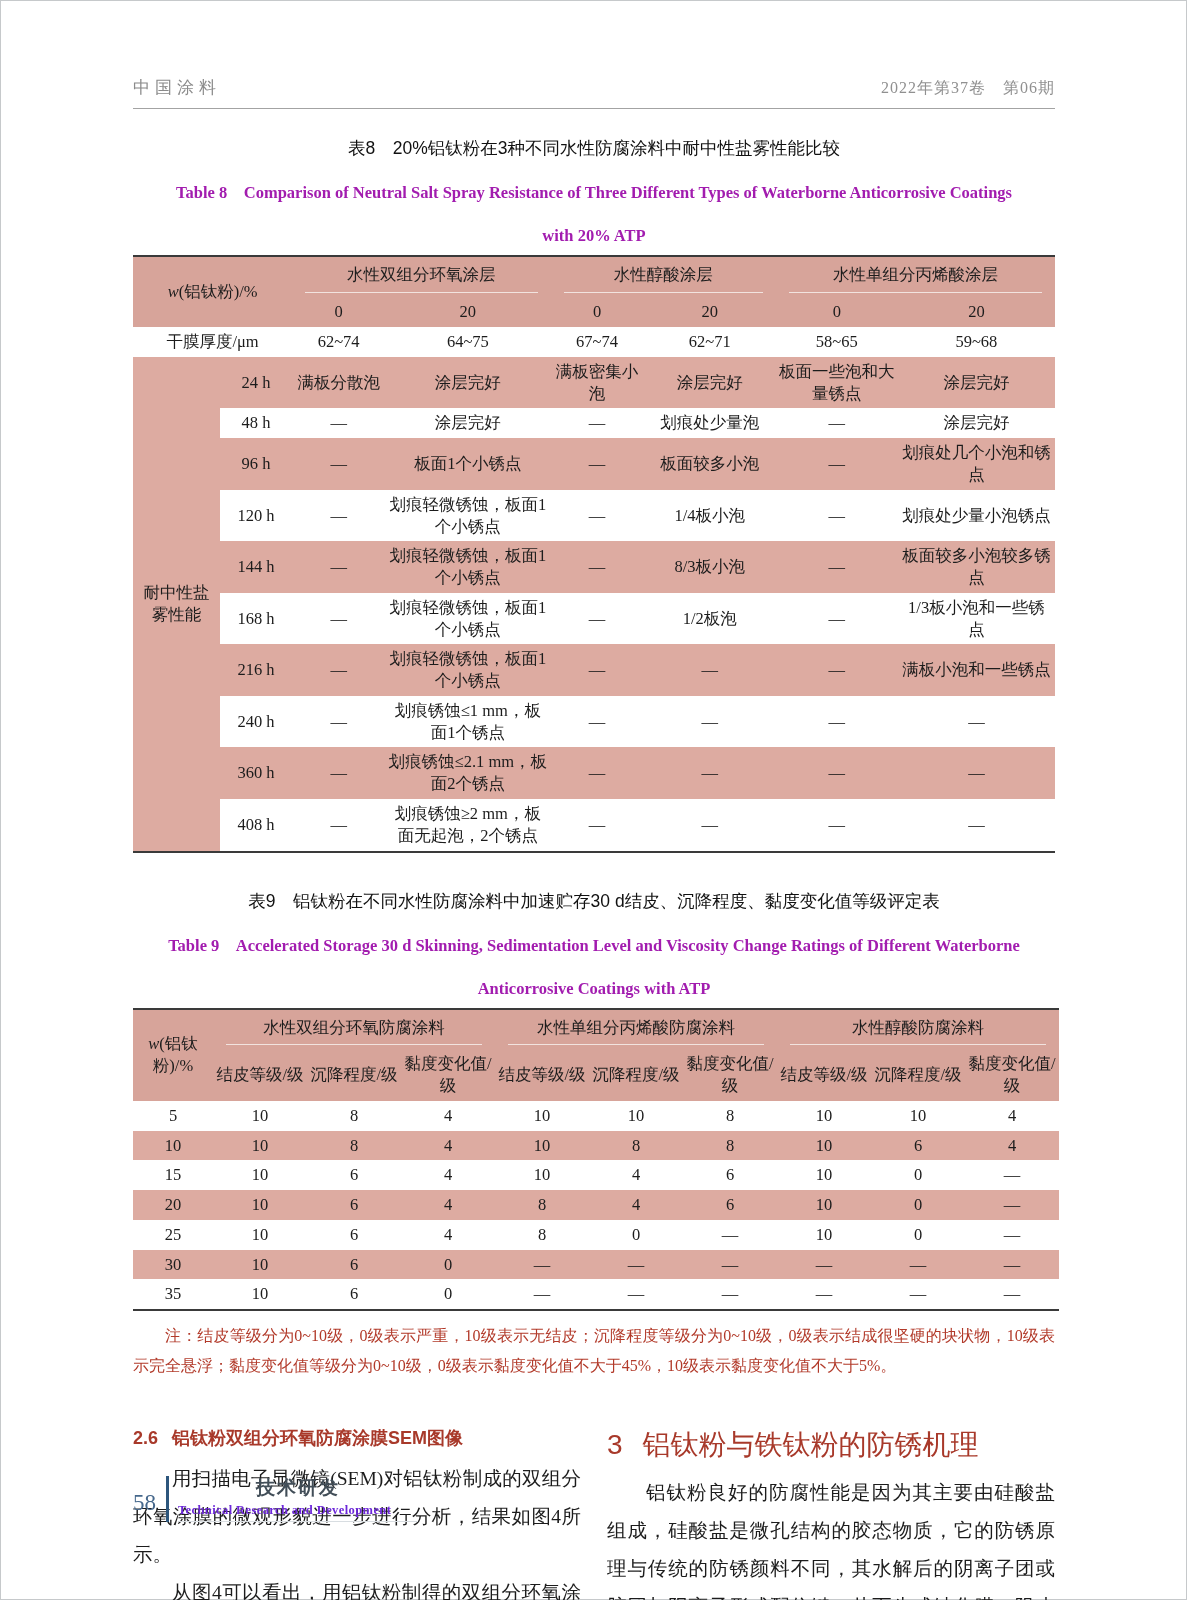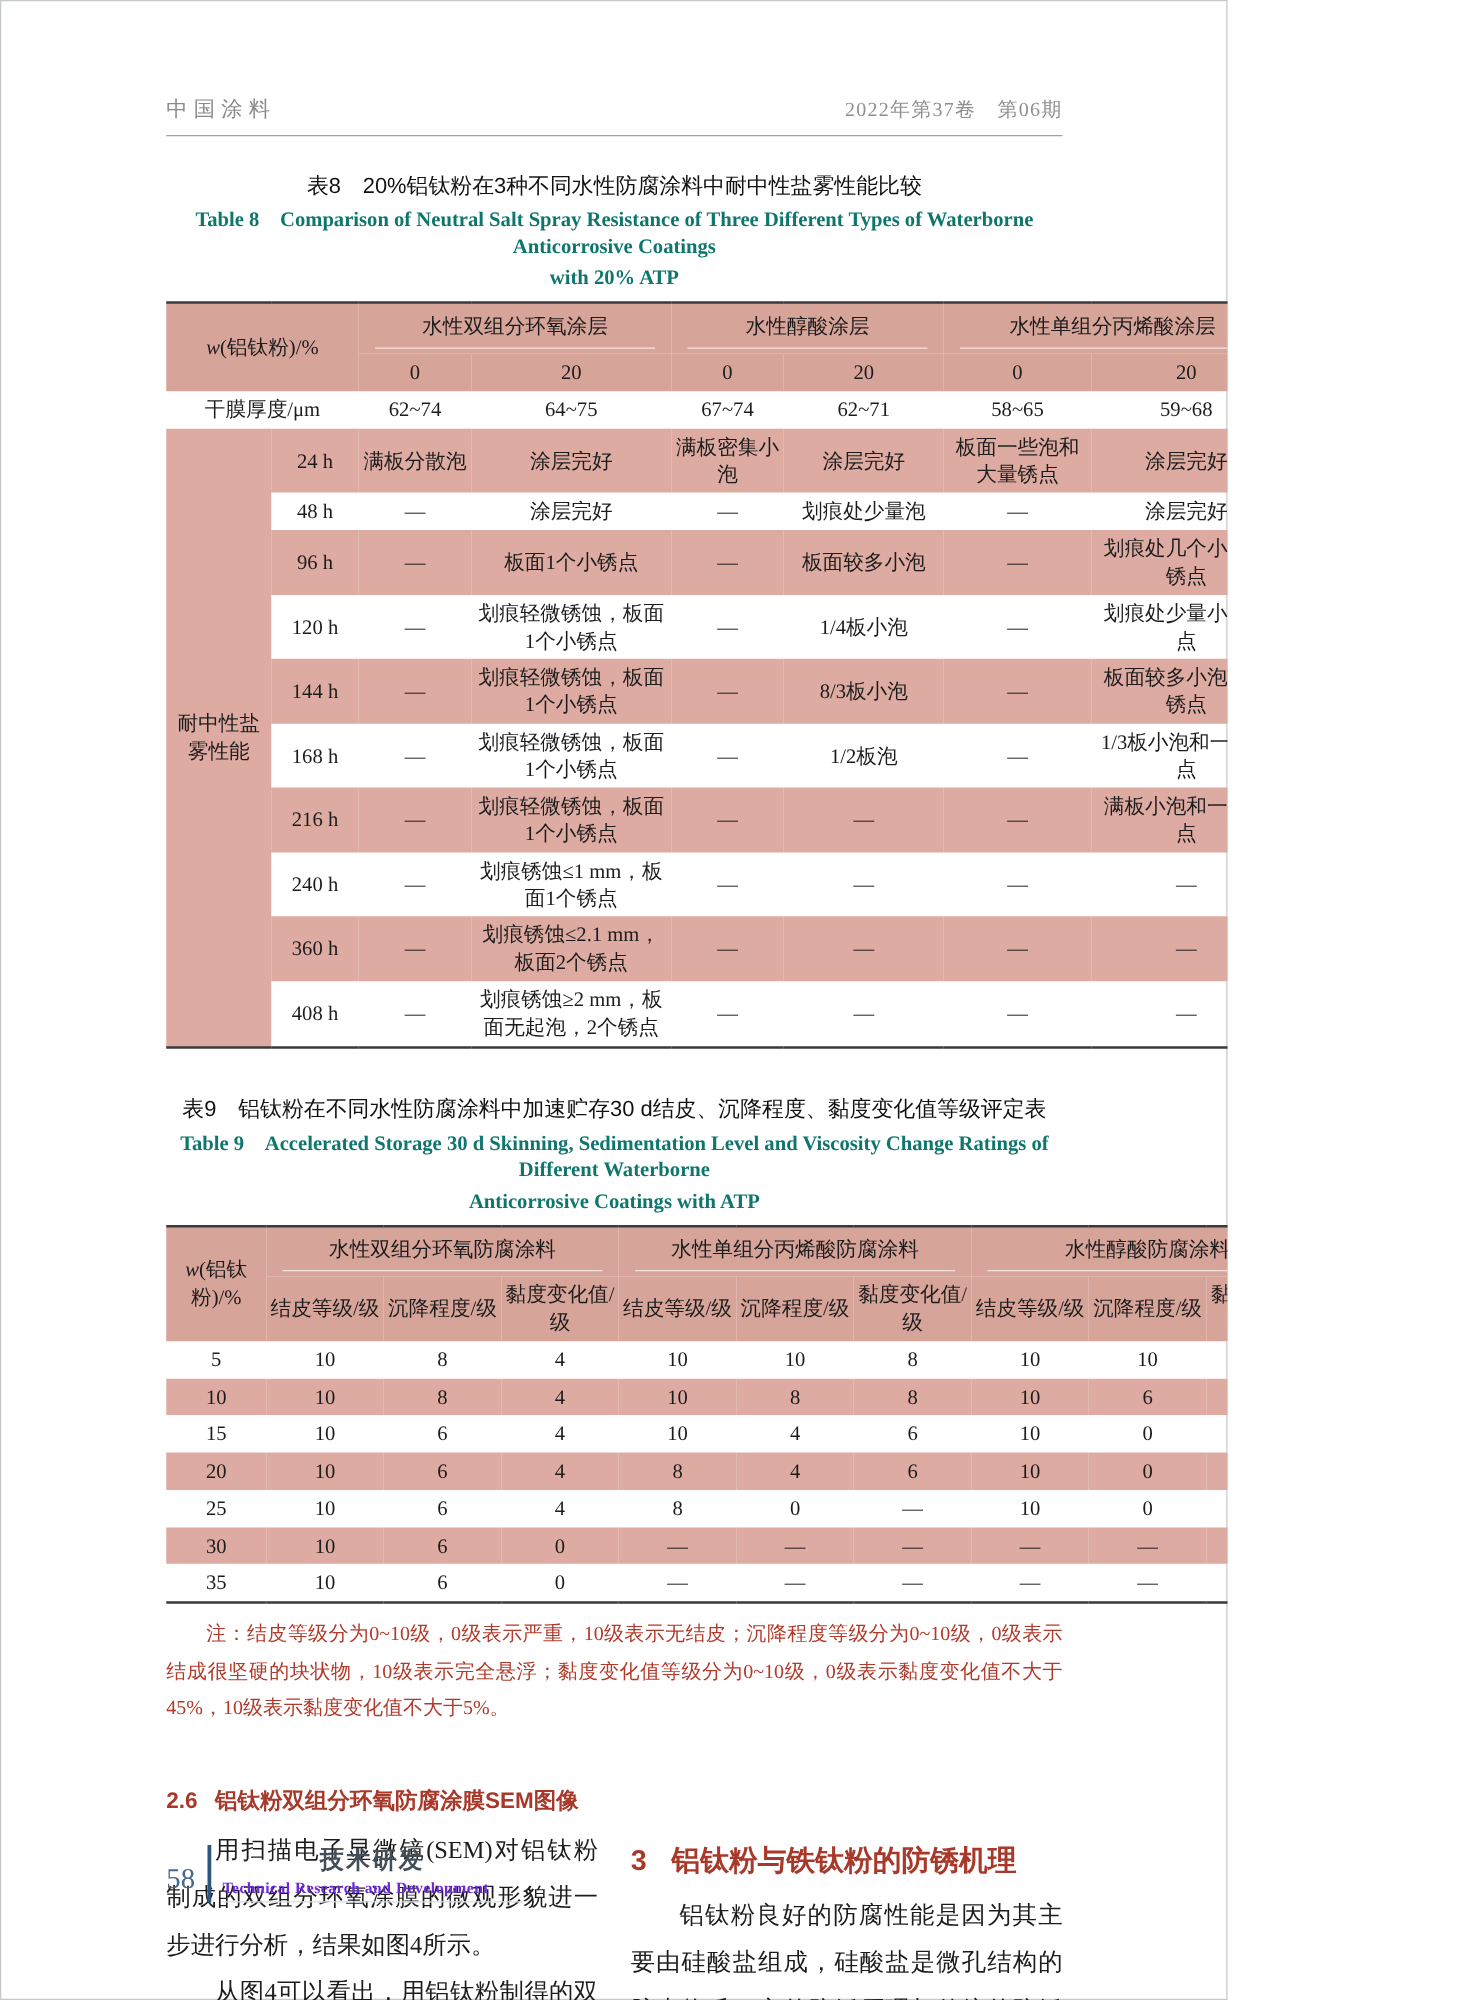--- a/index.html
+++ b/index.html
@@ -8,56 +8,56 @@
     --note-red:#b23a2a;
     --head-red:#a8392a;
     --rule-dark:#3a3a3a;
     --gray-head:#8a8a8a;
     --footer-blue:#46688c;
     --footer-bar:#2d567c;
   }
   *{margin:0;padding:0;box-sizing:border-box;}
   html,body{background:#ffffff;}
   .page{
-    width:982px;height:1600px;background:#fff;position:relative;
+    width:1187px;height:1600px;background:#fff;position:relative;
     box-shadow: inset 0 0 0 1px #c6c9cb;
     font-family:"Liberation Serif","DejaVu Serif",serif;
     color:#1c1c1c;overflow:hidden;
   }
   .content{padding:0 132px 0 133px;}
   
   .topbar{padding-top:76px;display:flex;justify-content:space-between;align-items:flex-end;}
   .journal{font-family:"Liberation Sans","DejaVu Sans",sans-serif;font-size:17px;color:var(--gray-head);letter-spacing:5px;}
   .issue{font-size:16px;color:#909090;letter-spacing:1px;}
   .toprule{margin-top:9px;border-bottom:1px solid #a3a3a3;}
   
   .tblcap{margin-top:27px;text-align:center;}
   .tblcap .cn{font-family:"Liberation Sans","DejaVu Sans",sans-serif;font-weight:normal;font-size:17.5px;color:#111;}
-  .tblcap .en{font-weight:bold;font-size:16.5px;margin-top:5px;color:#0f766e;}
+  .tblcap .en{font-weight:bold;font-size:16.5px;margin-top:22px;color:#a21caf;}
   
   table.tbl{width:100%;border-collapse:collapse;table-layout:fixed;
     border-top:2.5px solid var(--rule-dark);border-bottom:2.5px solid var(--rule-dark);
     margin-top:9px;}
   table.tbl th,table.tbl td{font-weight:normal;font-size:16.5px;text-align:center;vertical-align:middle;
     padding:4px 3px;line-height:1.32;}
   tr.pink th,tr.pink td,td.side{background:var(--pink-row);}
   tr.hdr th{background:var(--pink-hdr);}
   th.lab,td.lab{text-align:left;padding-left:7px;}
   .gline{display:block;margin:0 10px;padding:3px 0 6px 0;border-bottom:1.5px solid #f2e3df;}
   .t8 td,.t8 th{height:30px;}
   .t9 td,.t9 th{height:27px;}
   i.wvar{font-style:italic;font-family:"Liberation Serif","DejaVu Serif",serif;}
   
   .note{margin-top:10px;color:var(--note-red);font-size:16px;line-height:1.85;text-align:justify;text-indent:2em;}
   
   .cols{display:flex;gap:26px;margin-top:46px;}
   .col{width:448px;}
   .h26{font-family:"Liberation Sans","DejaVu Sans",sans-serif;font-weight:bold;color:var(--head-red);font-size:18px;margin-bottom:10px;}
   .h26 .num{margin-right:14px;}
-  .h3{font-family:"Liberation Sans","DejaVu Sans",sans-serif;font-weight:bold;color:var(--head-red);font-size:23px;margin-bottom:10px;margin-top:45px;}
+  .h3{font-family:"Liberation Sans","DejaVu Sans",sans-serif;font-weight:normal;color:var(--head-red);font-size:28px;margin-bottom:10px;}
   .h3 .num{margin-right:20px;}
   .para{font-size:19.5px;line-height:1.95;text-align:justify;text-indent:2em;}
   
   .footer{position:absolute;left:133px;bottom:78px;display:flex;align-items:center;}
   .pagenum{font-size:23px;color:var(--footer-blue);margin-right:10px;transform:translateY(4px);}
   .vbar{width:3px;height:46px;background:var(--footer-bar);margin-right:9px;}
   .fcol{border-bottom:1px solid #d8dde1;padding-bottom:3px;min-width:240px;}
   .fcn{font-family:"Liberation Sans","DejaVu Sans",sans-serif;font-weight:bold;font-size:19px;color:#424e58;letter-spacing:2px;text-align:center;}
   .fen{font-weight:bold;font-size:12.5px;color:#6d28d9;margin-top:2px;letter-spacing:0.4px;}
 </style>

